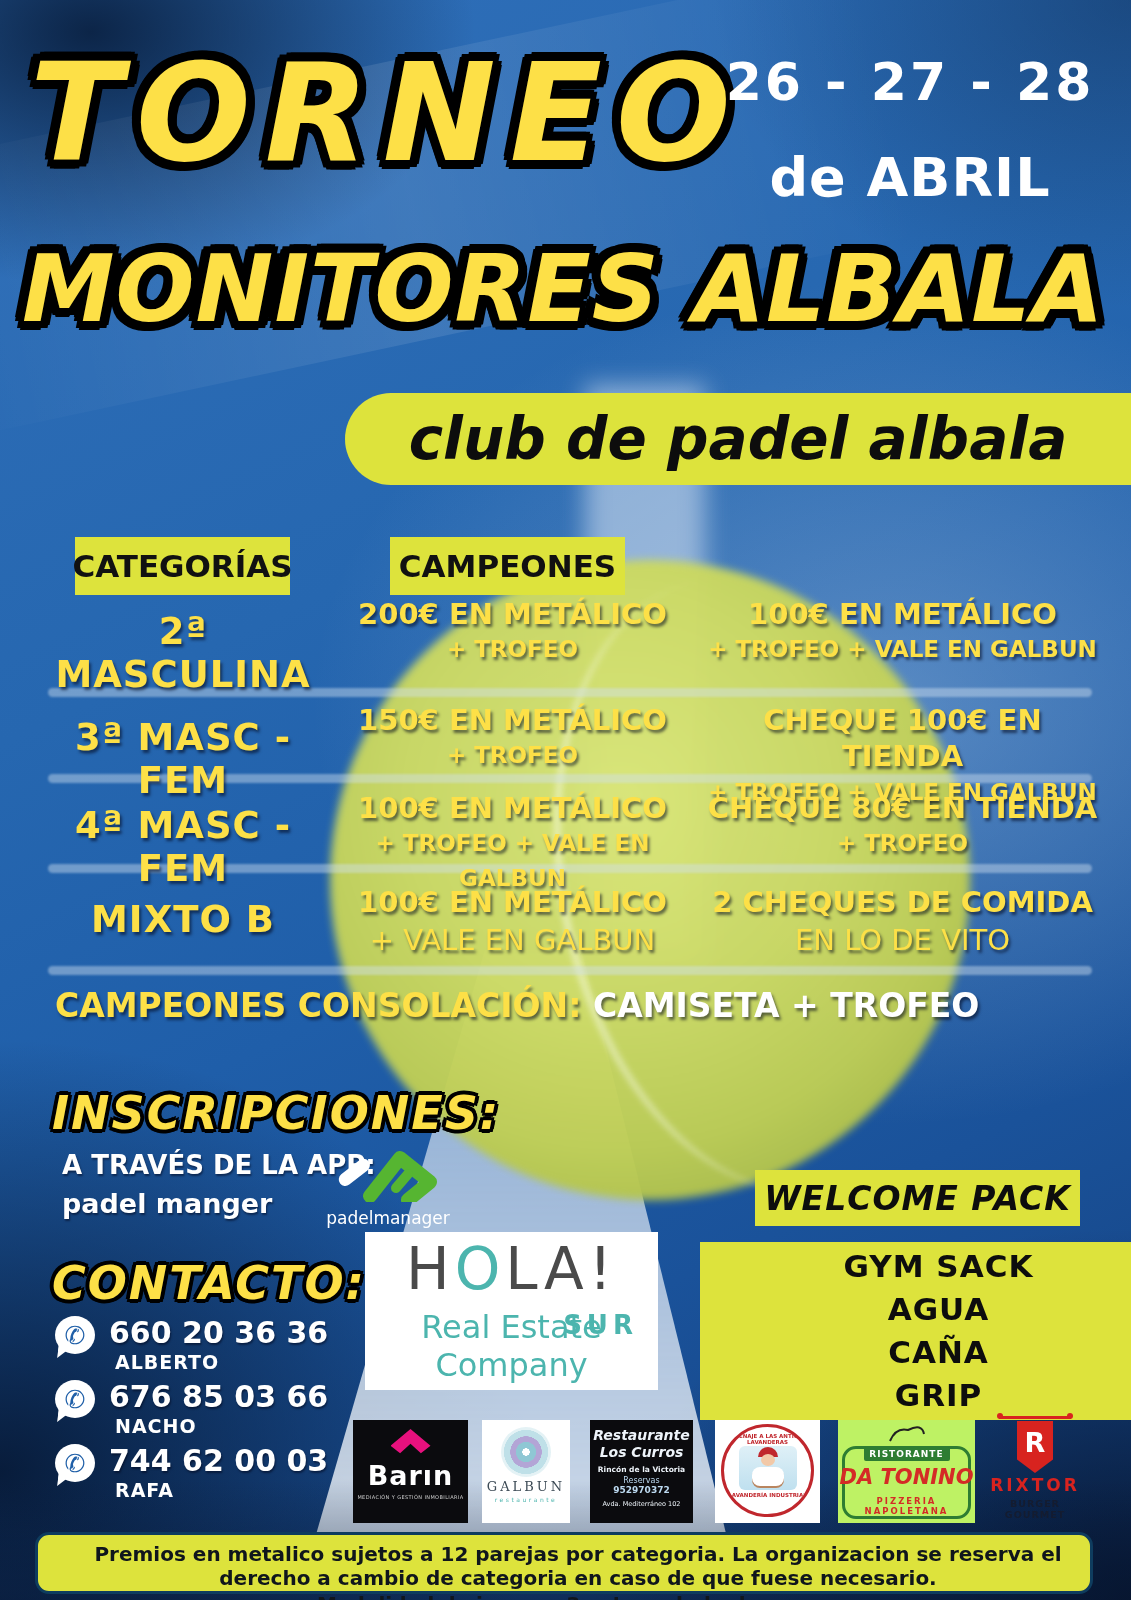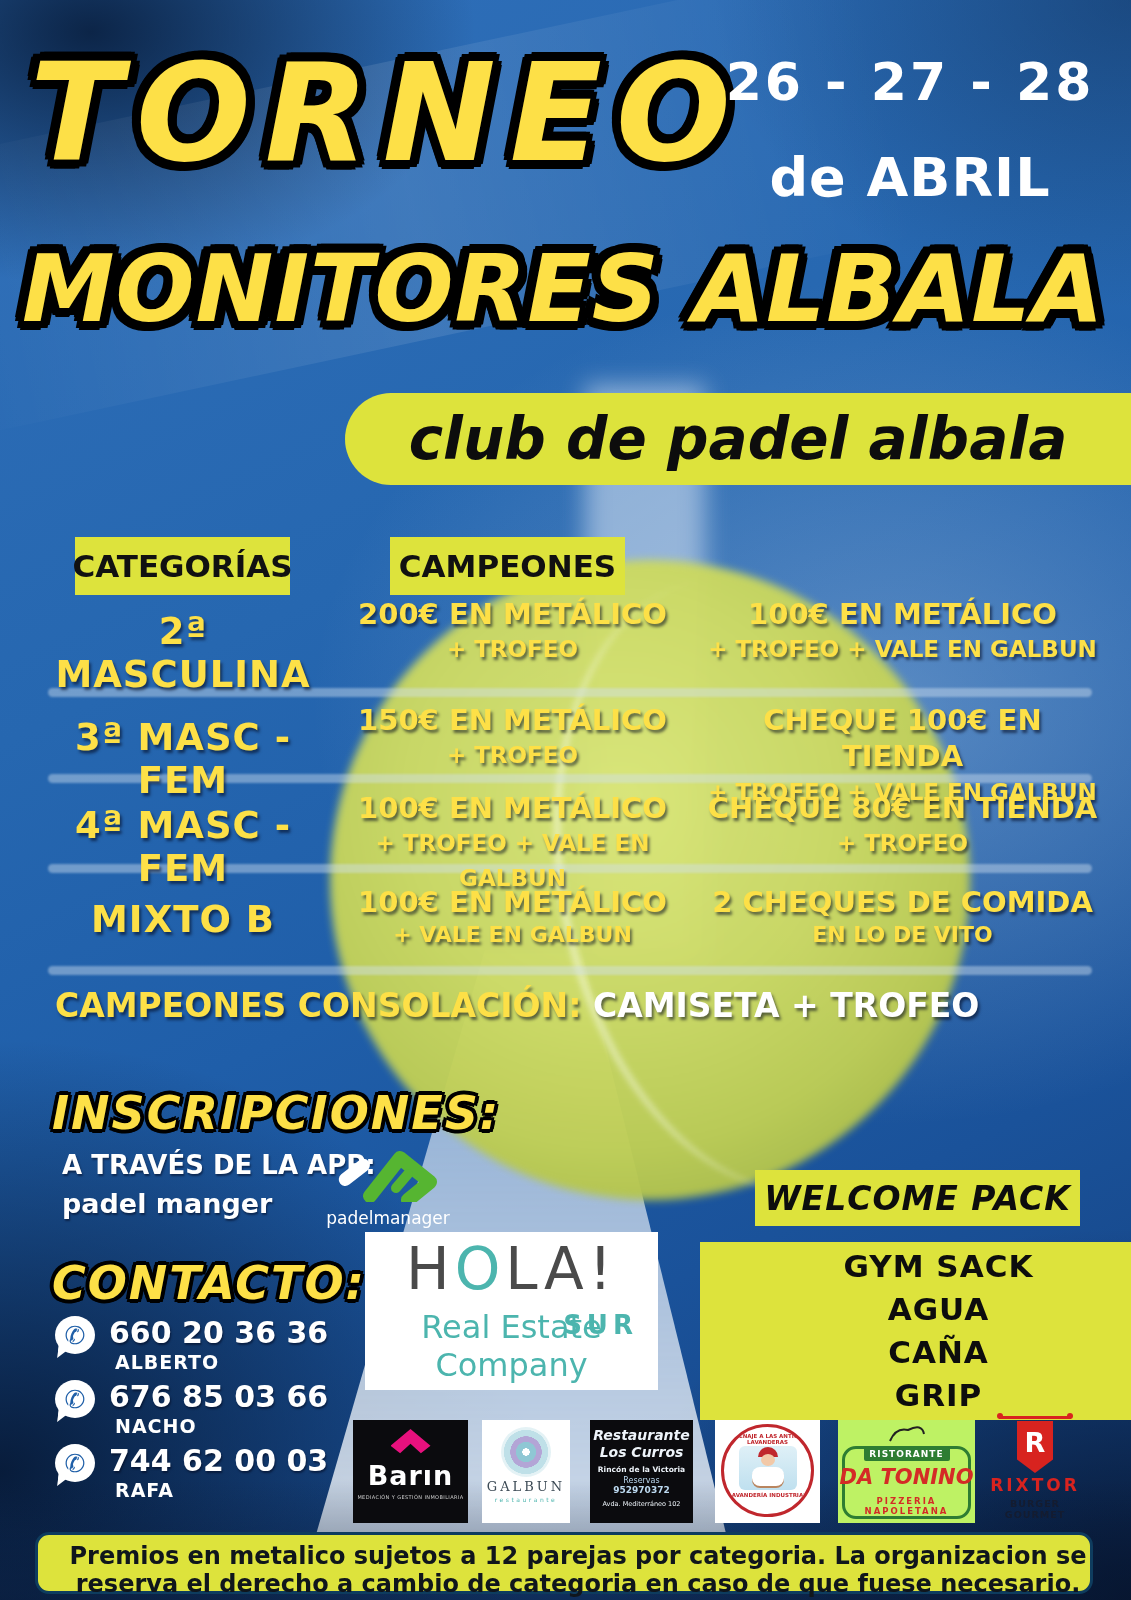--- a/index.html
+++ b/index.html
@@ -57,21 +57,21 @@
   .hdr-cat{left:75px;width:215px;}
   .hdr-camp{left:390px;width:235px;}
   .hdr-sub{left:765px;width:275px;}
   .prow{position:absolute;left:0;width:1131px;z-index:10;}
   .pcat{position:absolute;left:38px;width:290px;top:14px;text-align:center;
     font-size:37px;font-weight:bold;letter-spacing:1px;}
   .pcamp{position:absolute;left:345px;width:335px;top:0;text-align:center;}
   .psub{position:absolute;left:700px;width:405px;top:0;text-align:center;}
   .l1{font-size:29px;font-weight:bold;line-height:1.25;}
   .l2{font-size:23px;font-weight:bold;line-height:1.5;}
-  .l2b{font-size:22px;font-weight:bold;line-height:1.4;}
+  .l2b{font-size:29px;font-weight:normal;line-height:1.4;}
   .divider{position:absolute;left:48px;width:1044px;height:9px;z-index:9;
     background:rgba(208,224,240,.45);border-radius:5px;filter:blur(1px);}
   .consol{position:absolute;left:55px;top:986px;z-index:10;font-size:33px;font-weight:bold;white-space:nowrap;}
   .consol .white{color:#fff;}
   
   .script-head{position:absolute;z-index:10;font-size:46px;font-style:italic;font-weight:900;letter-spacing:2px;}
   .insc-line{position:absolute;z-index:10;color:#fff;font-weight:bold;text-shadow:1px 2px 2px rgba(0,5,25,.5);}
   .pm-logo{position:absolute;left:318px;top:1136px;width:140px;height:100px;z-index:10;text-align:center;}
   .pm-label{color:#fff;font-size:17px;margin-top:2px;}
   .centry{position:absolute;left:55px;z-index:10;height:60px;}
@@ -139,21 +139,21 @@
   .rx-bar::before{left:-2px;} .rx-bar::after{right:-2px;}
   .rx-pennant{width:36px;height:52px;margin:2px auto;background:#d8231f;
     clip-path:polygon(0 0,100% 0,100% 74%,50% 100%,0 74%);
     display:flex;align-items:flex-start;justify-content:center;}
   .rx-initial{color:#fff;font-weight:900;font-size:27px;margin-top:6px;}
   .rx-name{color:#d8231f;font-weight:900;font-size:17px;letter-spacing:3px;}
   .rx-tag{color:#141c30;font-weight:bold;font-size:9.5px;letter-spacing:1px;margin-top:3px;}
   
   .footer{position:absolute;left:35px;top:1532px;width:1058px;height:62px;z-index:10;background:#dde33c;
     border:3px solid #0e3c5e;border-radius:14px;text-align:center;color:#10161c;font-weight:bold;}
-  .foot1{font-size:24px;margin-top:7px;padding-left:28px;}
+  .foot1{font-size:20px;margin-top:7px;padding-left:28px;}
   .foot2{font-size:20px;margin-top:2px;}
 </style>
 </head>
 <body>
 
 <div class="poster">
 
   <div class="bg"></div>
   <div class="streak"></div>
   <div class="line-top"></div>

